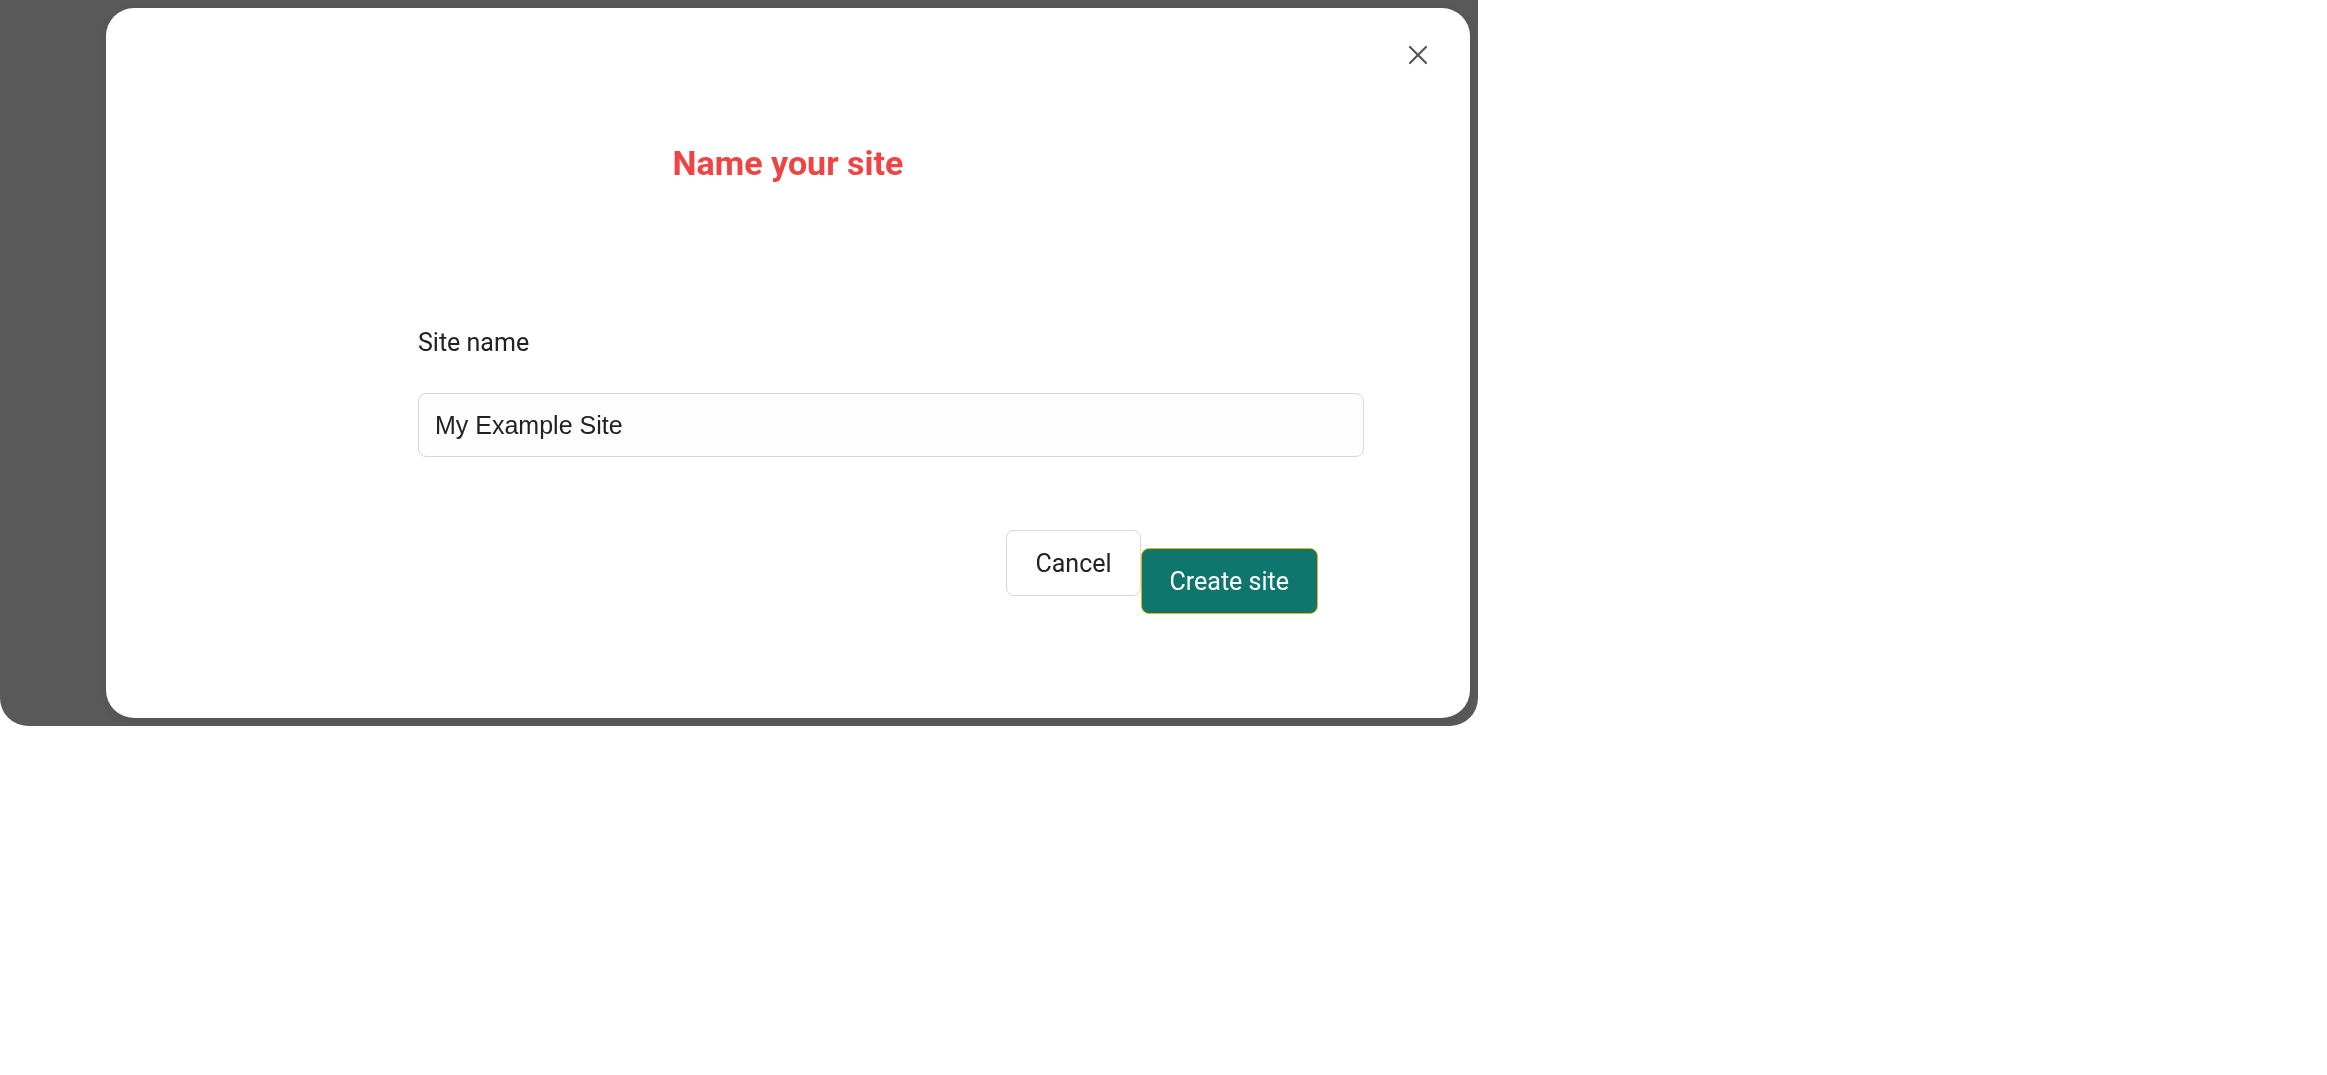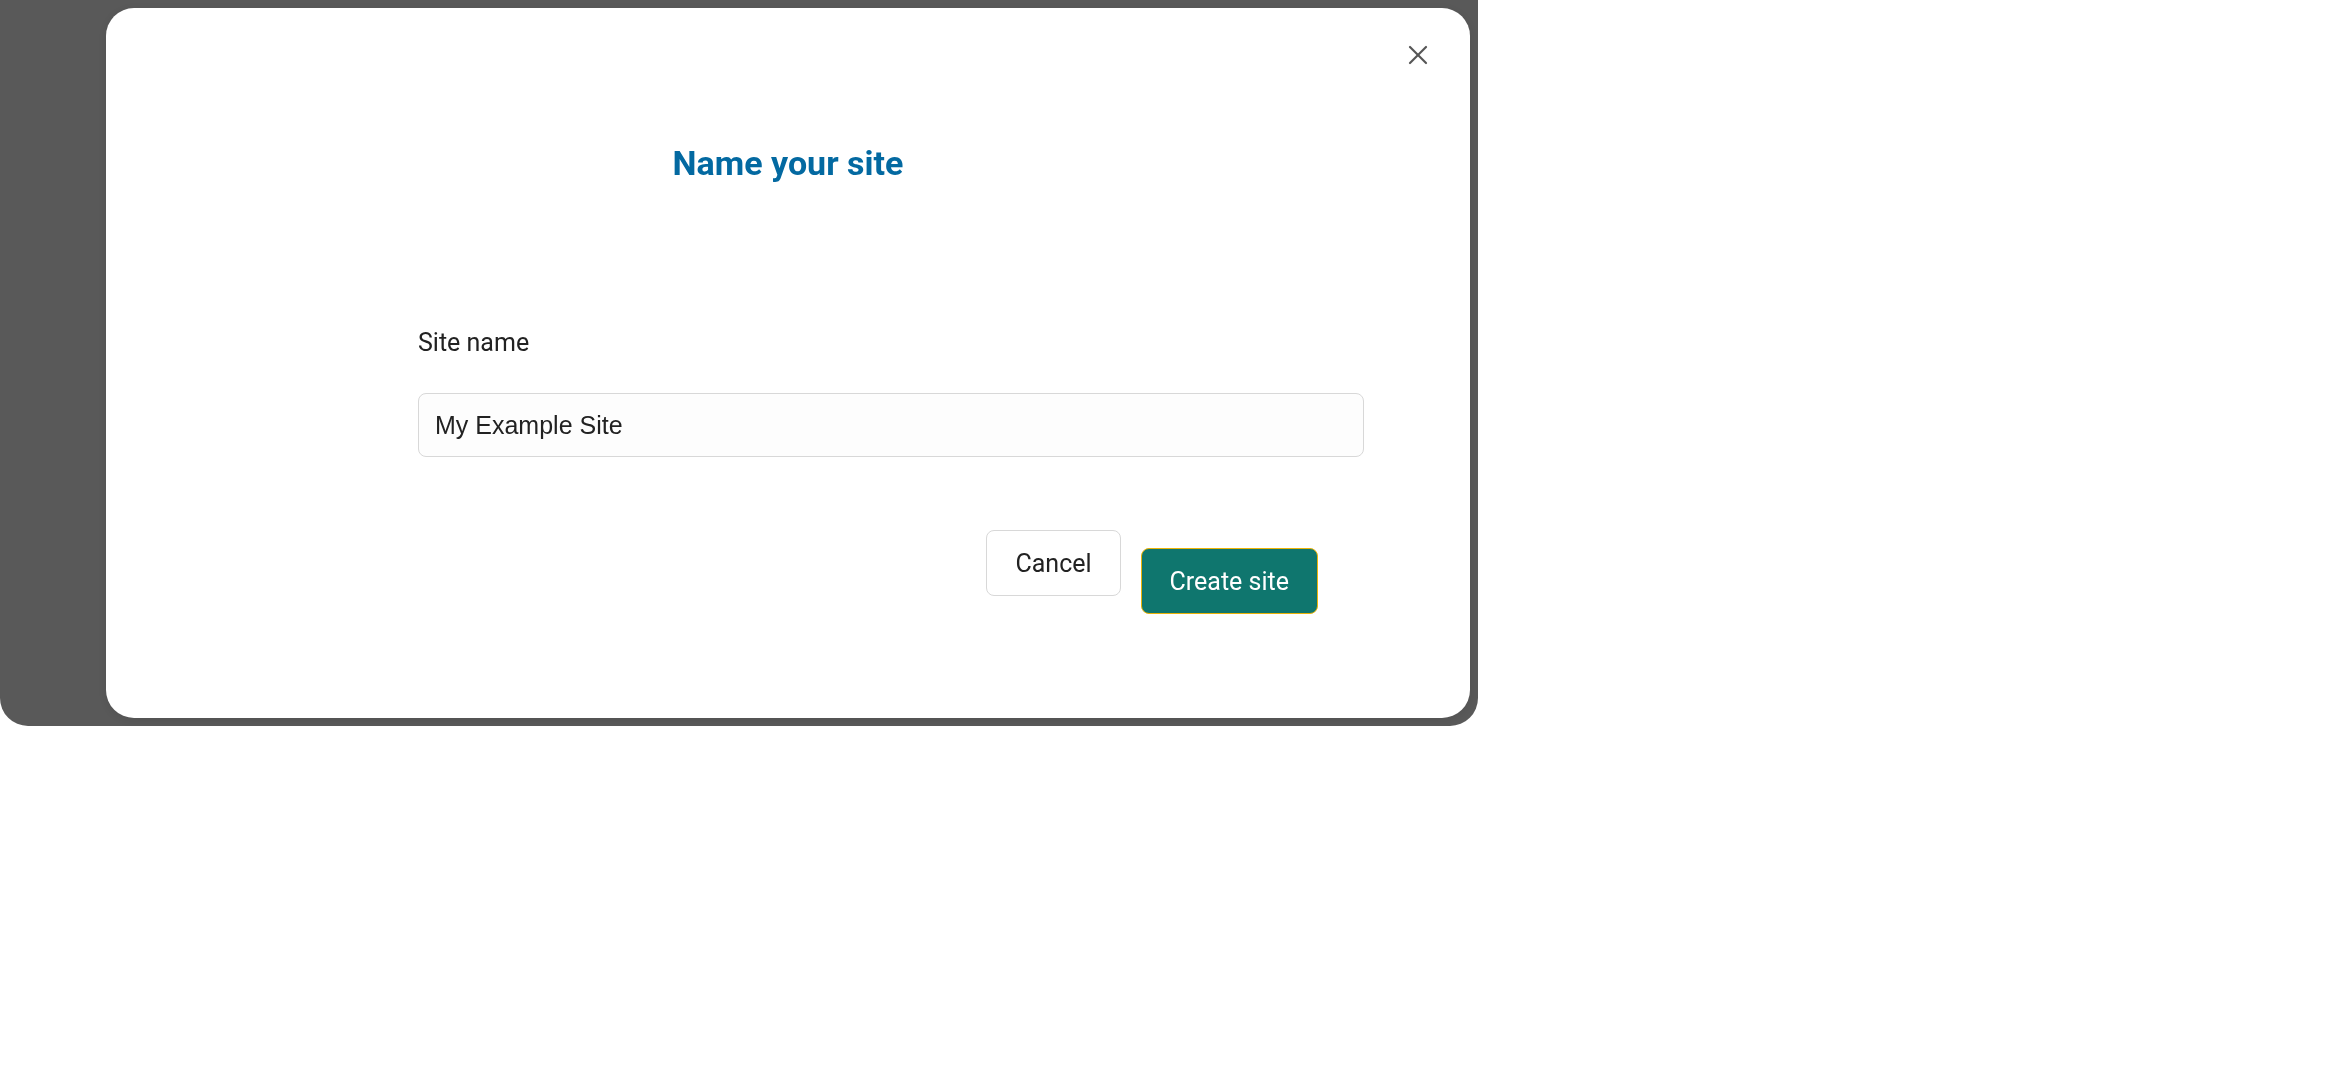--- a/index.html
+++ b/index.html
@@ -59,21 +59,21 @@
     }
 
     .modal-title {
       position: absolute;
       top: 135px;
       left: 0;
       right: 0;
       text-align: center;
       font-size: 34px;
       font-weight: 700;
-      color: #0369a1;
+      color: #ef4444;
     }
 
     .form-area {
       position: absolute;
       top: 320px;
       left: 312px;
       width: 946px;
     }
 
     .field-label {
@@ -95,21 +95,20 @@
       background: #fdfdfd;
       outline: none;
       font-family: Liberation Sans, sans-serif;
     }
 
     .button-row {
       position: absolute;
       top: 504px;
       right: 152px;
       display: flex;
-      gap: 20px;
       align-items: center;
     }
 
     .btn {
       height: 66px;
       padding: 0 28px;
       border-radius: 8px;
       font-size: 25px;
       font-weight: 400;
       cursor: pointer;

